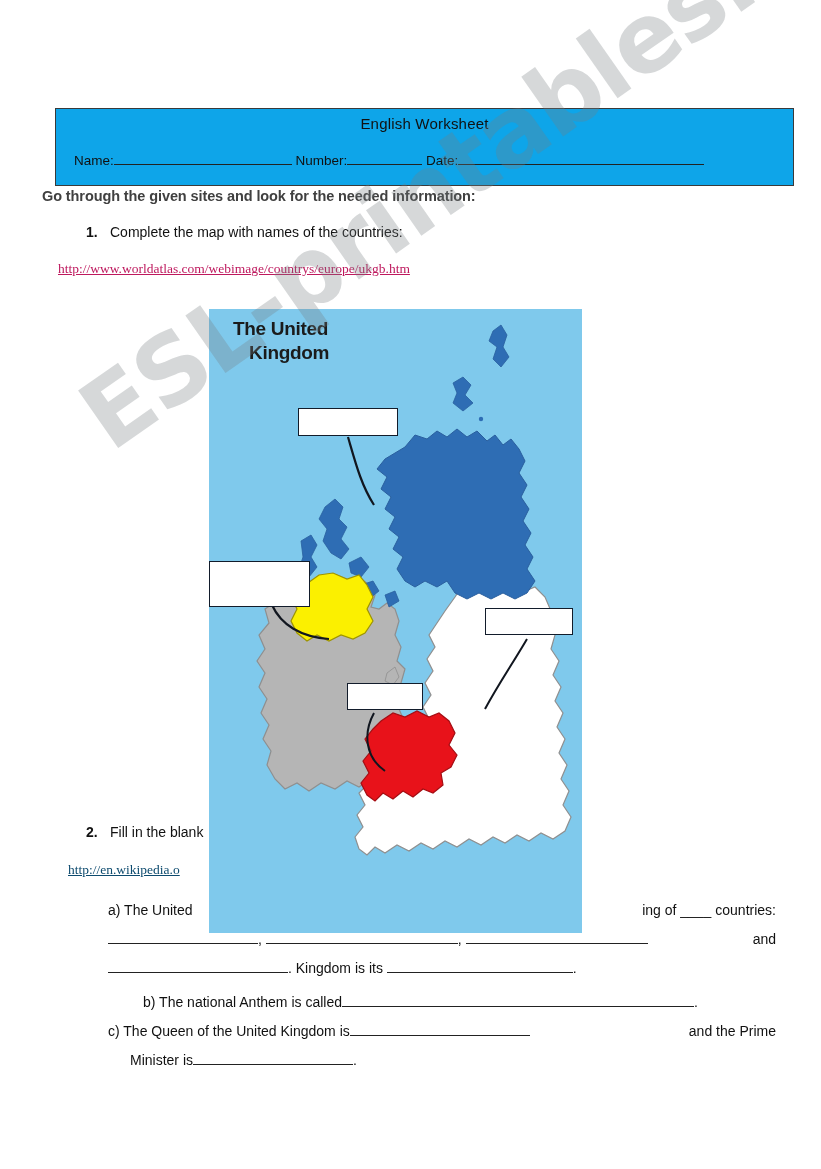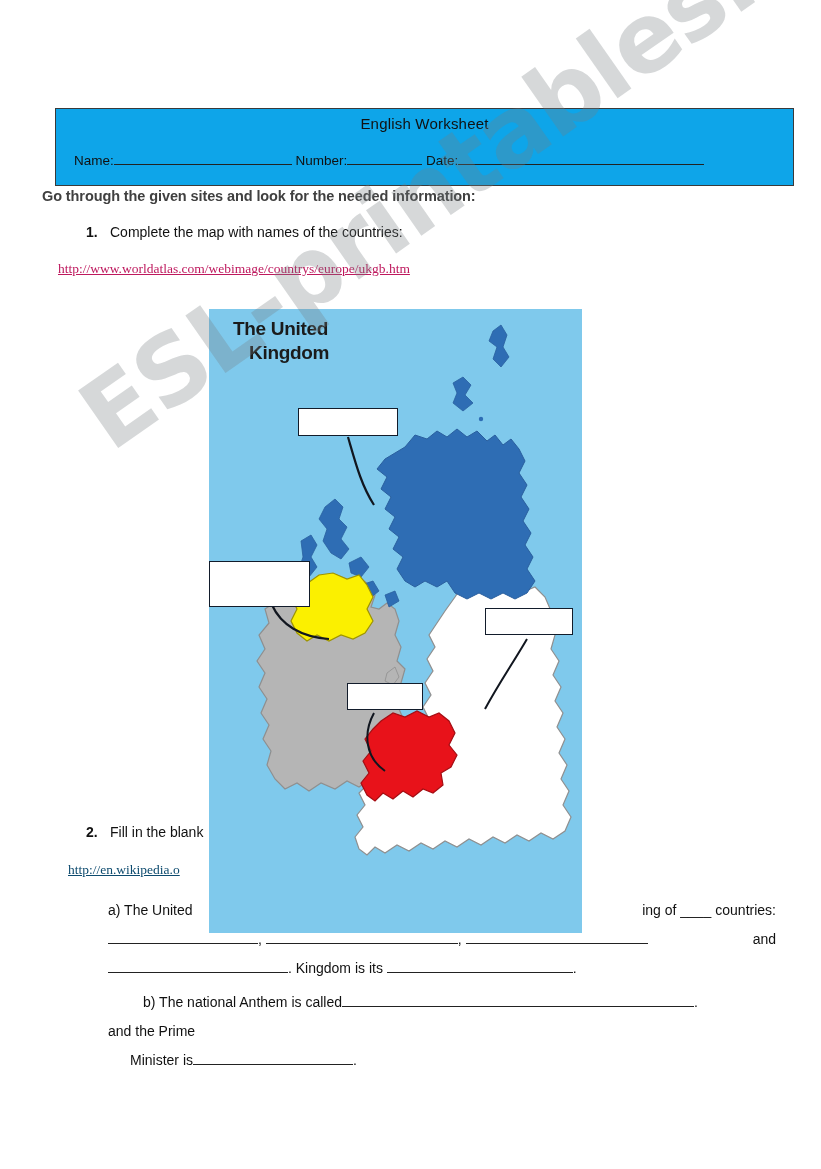--- a/index.html
+++ b/index.html
@@ -272,20 +272,24 @@
       <span class="fill-line ln-a4"></span><span>. Kingdom is its</span>
       <span class="fill-line ln-a5"></span><span class="fill-line ln-a6"></span><span>.</span>
     </div>
 
     <div class="qb">
       <span>b)</span>
       <span>The national Anthem is called</span><span class="fill-line ln-b"></span><span>.</span>
     </div>
 
     <div class="qc1">
+      <span>
+        <span>c)</span>
+        <span>The Queen of the United Kingdom is</span><span class="fill-line ln-c1"></span>
+      </span>
       <span>and  the  Prime</span>
     </div>
 
     <div class="qc2">
       <span>Minister is</span><span class="fill-line ln-c2"></span><span>.</span>
     </div>
 
   </div>
 
   <div class="map">

